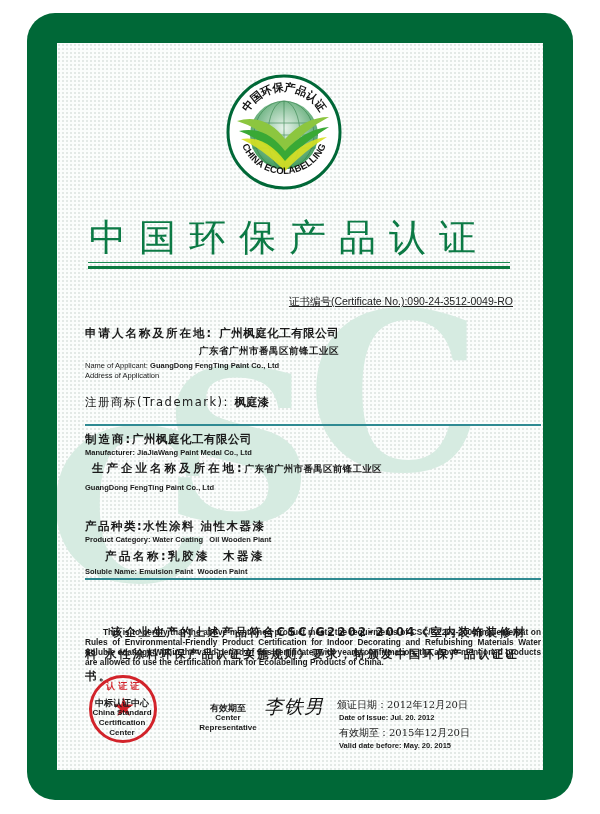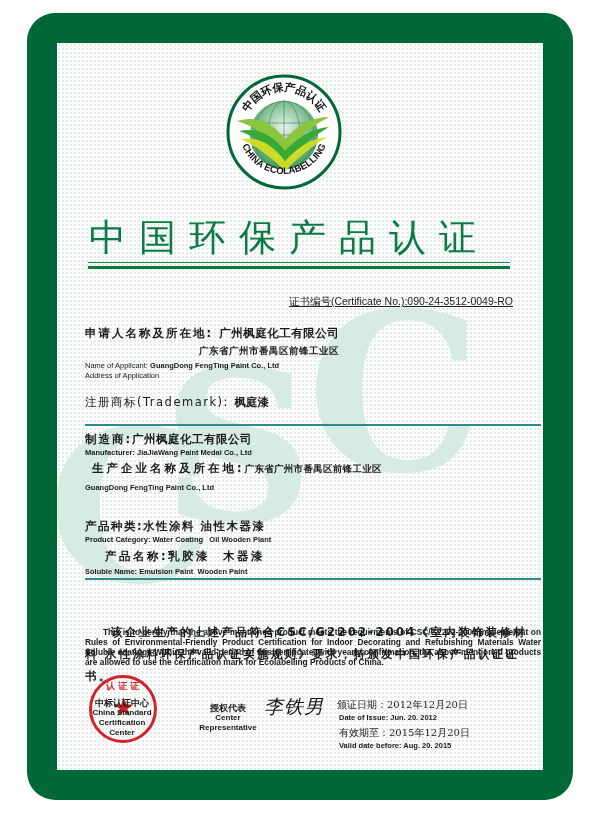--- a/index.html
+++ b/index.html
@@ -135,23 +135,23 @@
     <div class="abs" style="left:20px; top:16px; font-size:26px; color:#d2232a; line-height:1;">★</div>
   </div>
   <div class="abs" style="left:20px; top:655px; width:90px;">
     <div class="center-txt" style="font-size:9px;">中标认证中心</div>
     <div class="center-txt">China Standard</div>
     <div class="center-txt">Certification</div>
     <div class="center-txt">Center</div>
   </div>
 
   <div class="abs" style="left:136px; top:660px; width:70px;">
-    <div class="center-txt" style="font-size:9px;">授权代表</div>
+    <div class="center-txt" style="font-size:9px;">有效期至</div>
     <div class="center-txt">Center</div>
     <div class="center-txt">Representative</div>
   </div>
   <div class="abs" style="left:207px; top:651px; font-size:19px; font-family:'DejaVu Serif', serif; font-style:italic; letter-spacing:1px; color:#111;">李铁男</div>
 
   <div class="abs" style="left:280px; top:655px; font-size:10px; font-family:'DejaVu Serif', serif; white-space:nowrap;">颁证日期：2012年12月20日</div>
-  <div class="abs en" style="left:282px; top:670px;">Date of Issue: Jun. 20. 2012</div>
+  <div class="abs en" style="left:282px; top:670px;">Date of Issue: Jul. 20. 2012</div>
   <div class="abs" style="left:282px; top:683px; font-size:10px; font-family:'DejaVu Serif', serif; white-space:nowrap;">有效期至：2015年12月20日</div>
-  <div class="abs en" style="left:282px; top:698px;">Valid date before: Aug. 20. 2015</div>
+  <div class="abs en" style="left:282px; top:698px;">Valid date before: May. 20. 2015</div>
 </div>
 
 </body></html>

